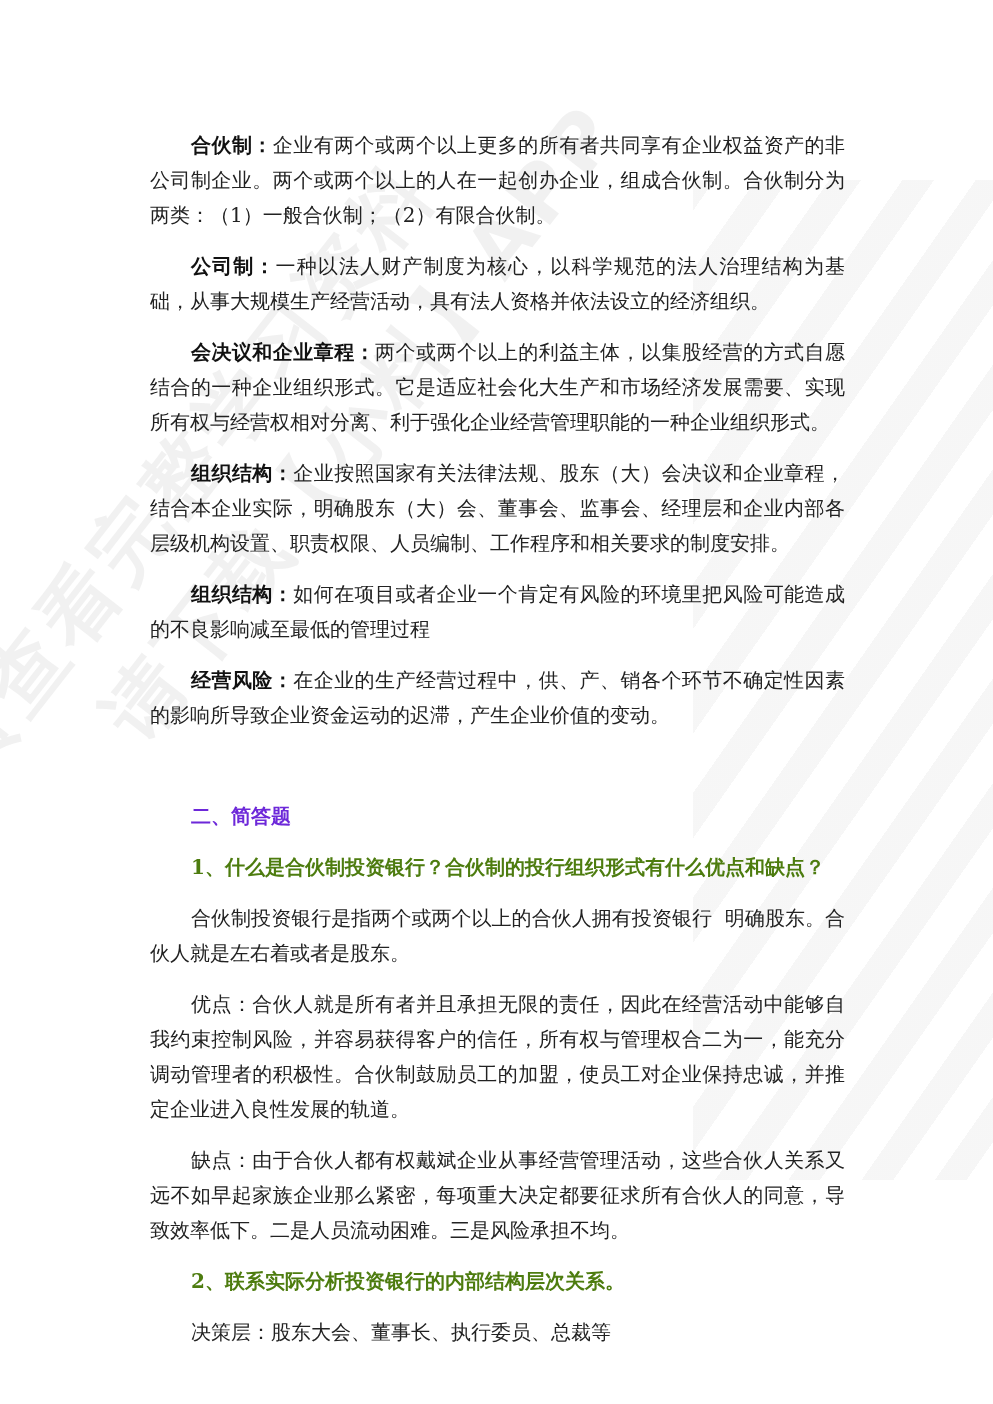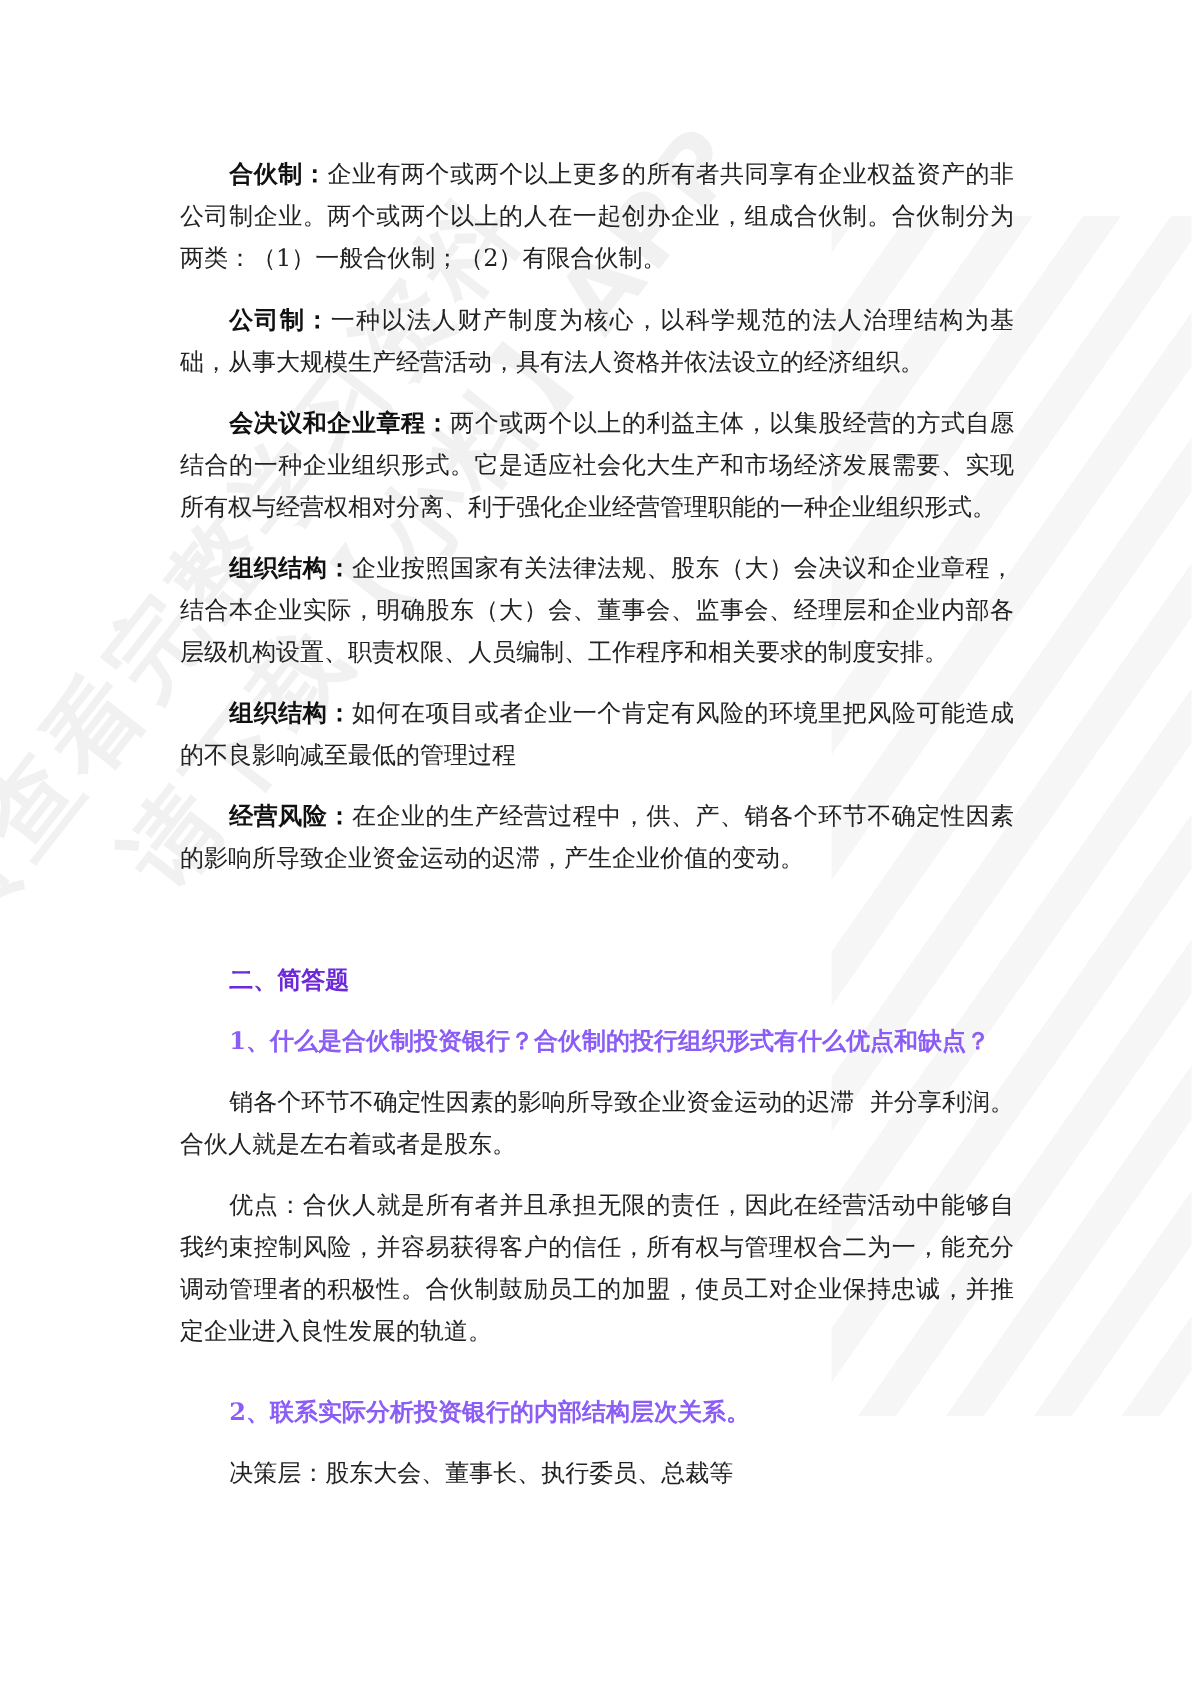--- a/index.html
+++ b/index.html
@@ -13,21 +13,21 @@
              color: rgba(190,190,190,0.22); letter-spacing: 6px; white-space: nowrap; line-height: 110px; }
   .stripes { position: absolute; right: -120px; top: 180px; width: 420px; height: 1000px;
              background: repeating-linear-gradient(-55deg, rgba(230,230,230,0.35) 0 26px, rgba(255,255,255,0) 26px 60px);
              transform: rotate(0deg); z-index: 0; pointer-events: none; }
   .content { position: absolute; left: 150px; top: 128px; width: 695px; z-index: 1; }
   p { margin: 0; font-size: 20px; line-height: 35px; text-align: justify; }
   .indent { text-indent: 41px; }
   .term { font-weight: bold; color: #111; margin-top: 12px; }
   .gap { height: 16px; }
   .section-title { font-weight: bold; font-size: 20px; line-height: 35px; text-indent: 41px; color: #6d28d9; }
-  .question { font-weight: bold; font-size: 20px; line-height: 35px; text-indent: 41px; color: #8b5cf6; }
+  .question { font-weight: bold; font-size: 20px; line-height: 35px; text-indent: 41px; color: #4d7c0f; }
 </style>
 </head>
 <body>
 
 <div class="page">
 
   <div class="stripes"></div>
 
   <div class="watermark">
     <div class="wm-line">免费查看完整学习资料</div>
@@ -54,26 +54,27 @@
     <p class="indent"><span class="term">经营风险</span><span class="term">：</span><span>在企业的生产经营过程中，供、产、销各个环节不确定性因素的影响所导致企业资金运动的迟滞，产生企业价值的变动。</span></p>
 
     <div style="height:66px"></div>
 
     <div class="section-title">二、简答题</div>
     <div class="gap"></div>
 
     <div class="question">1、什么是合伙制投资银行？合伙制的投行组织形式有什么优点和缺点？</div>
     <div class="gap"></div>
 
-    <p class="indent" style="white-space:pre-wrap">销各个环节不确定性因素的影响所导致企业资金运动的迟滞  并分享利润。合伙人就是左右着或者是股东。</p>
+    <p class="indent" style="white-space:pre-wrap">合伙制投资银行是指两个或两个以上的合伙人拥有投资银行  明确股东。合伙人就是左右着或者是股东。</p>
     <div class="gap"></div>
 
     <p class="indent">优点：合伙人就是所有者并且承担无限的责任，因此在经营活动中能够自我约束控制风险，并容易获得客户的信任，所有权与管理权合二为一，能充分调动管理者的积极性。合伙制鼓励员工的加盟，使员工对企业保持忠诚，并推定企业进入良性发展的轨道。</p>
     <div class="gap"></div>
 
+    <p class="indent">缺点：由于合伙人都有权戴斌企业从事经营管理活动，这些合伙人关系又远不如早起家族企业那么紧密，每项重大决定都要征求所有合伙人的同意，导致效率低下。二是人员流动困难。三是风险承担不均。</p>
     <div class="gap"></div>
 
     <div class="question">2、联系实际分析投资银行的内部结构层次关系。</div>
     <div class="gap"></div>
 
     <p class="indent">决策层：股东大会、董事长、执行委员、总裁等</p>
 
   </div>
 </div>
 

